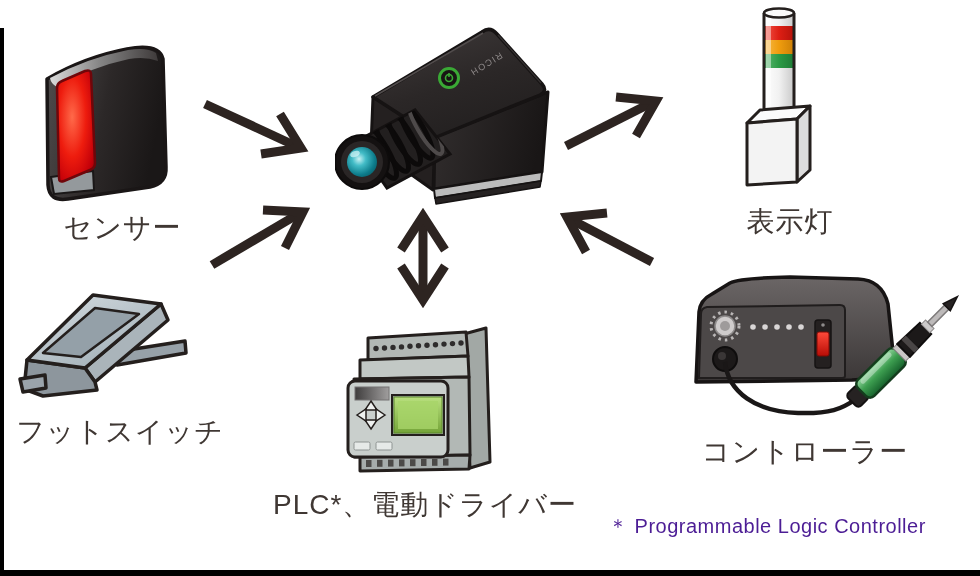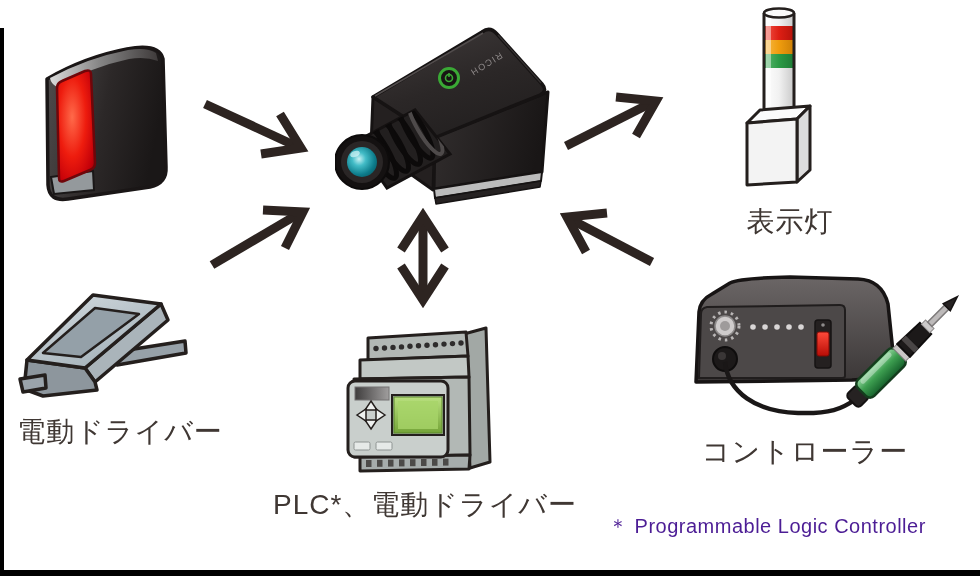--- a/index.html
+++ b/index.html
@@ -288,19 +288,20 @@
         <rect x="31" y="133.8" width="5.5" height="7"></rect>
       <rect x="42" y="133.6" width="5.5" height="7"></rect>
         <rect x="53" y="133.4" width="5.5" height="7"></rect>
       <rect x="64" y="133.2" width="5.5" height="7"></rect>
         <rect x="75" y="133" width="5.5" height="7"></rect>
       <rect x="86" y="132.8" width="5.5" height="7"></rect>
         <rect x="97" y="132.6" width="5.5" height="7"></rect>
     </g>
   </svg>
 
-  <div class="jp-label" style="left:15px;top:413px;width:210px">電動ドライバー</div>
+  <div class="jp-label" style="left:25px;top:209px;width:195px">センサー</div>
+  <div class="jp-label" style="left:15px;top:413px;width:210px">フットスイッチ</div>
   <div class="jp-label" style="left:270px;top:486px;width:310px">PLC*、電動ドライバー</div>
   <div class="jp-label" style="left:715px;top:203px;width:150px">表示灯</div>
   <div class="jp-label" style="left:690px;top:433px;width:230px">コントローラー</div>
   <div class="footnote">＊ Programmable Logic Controller</div>
 
 </div>
 
 </body></html>

